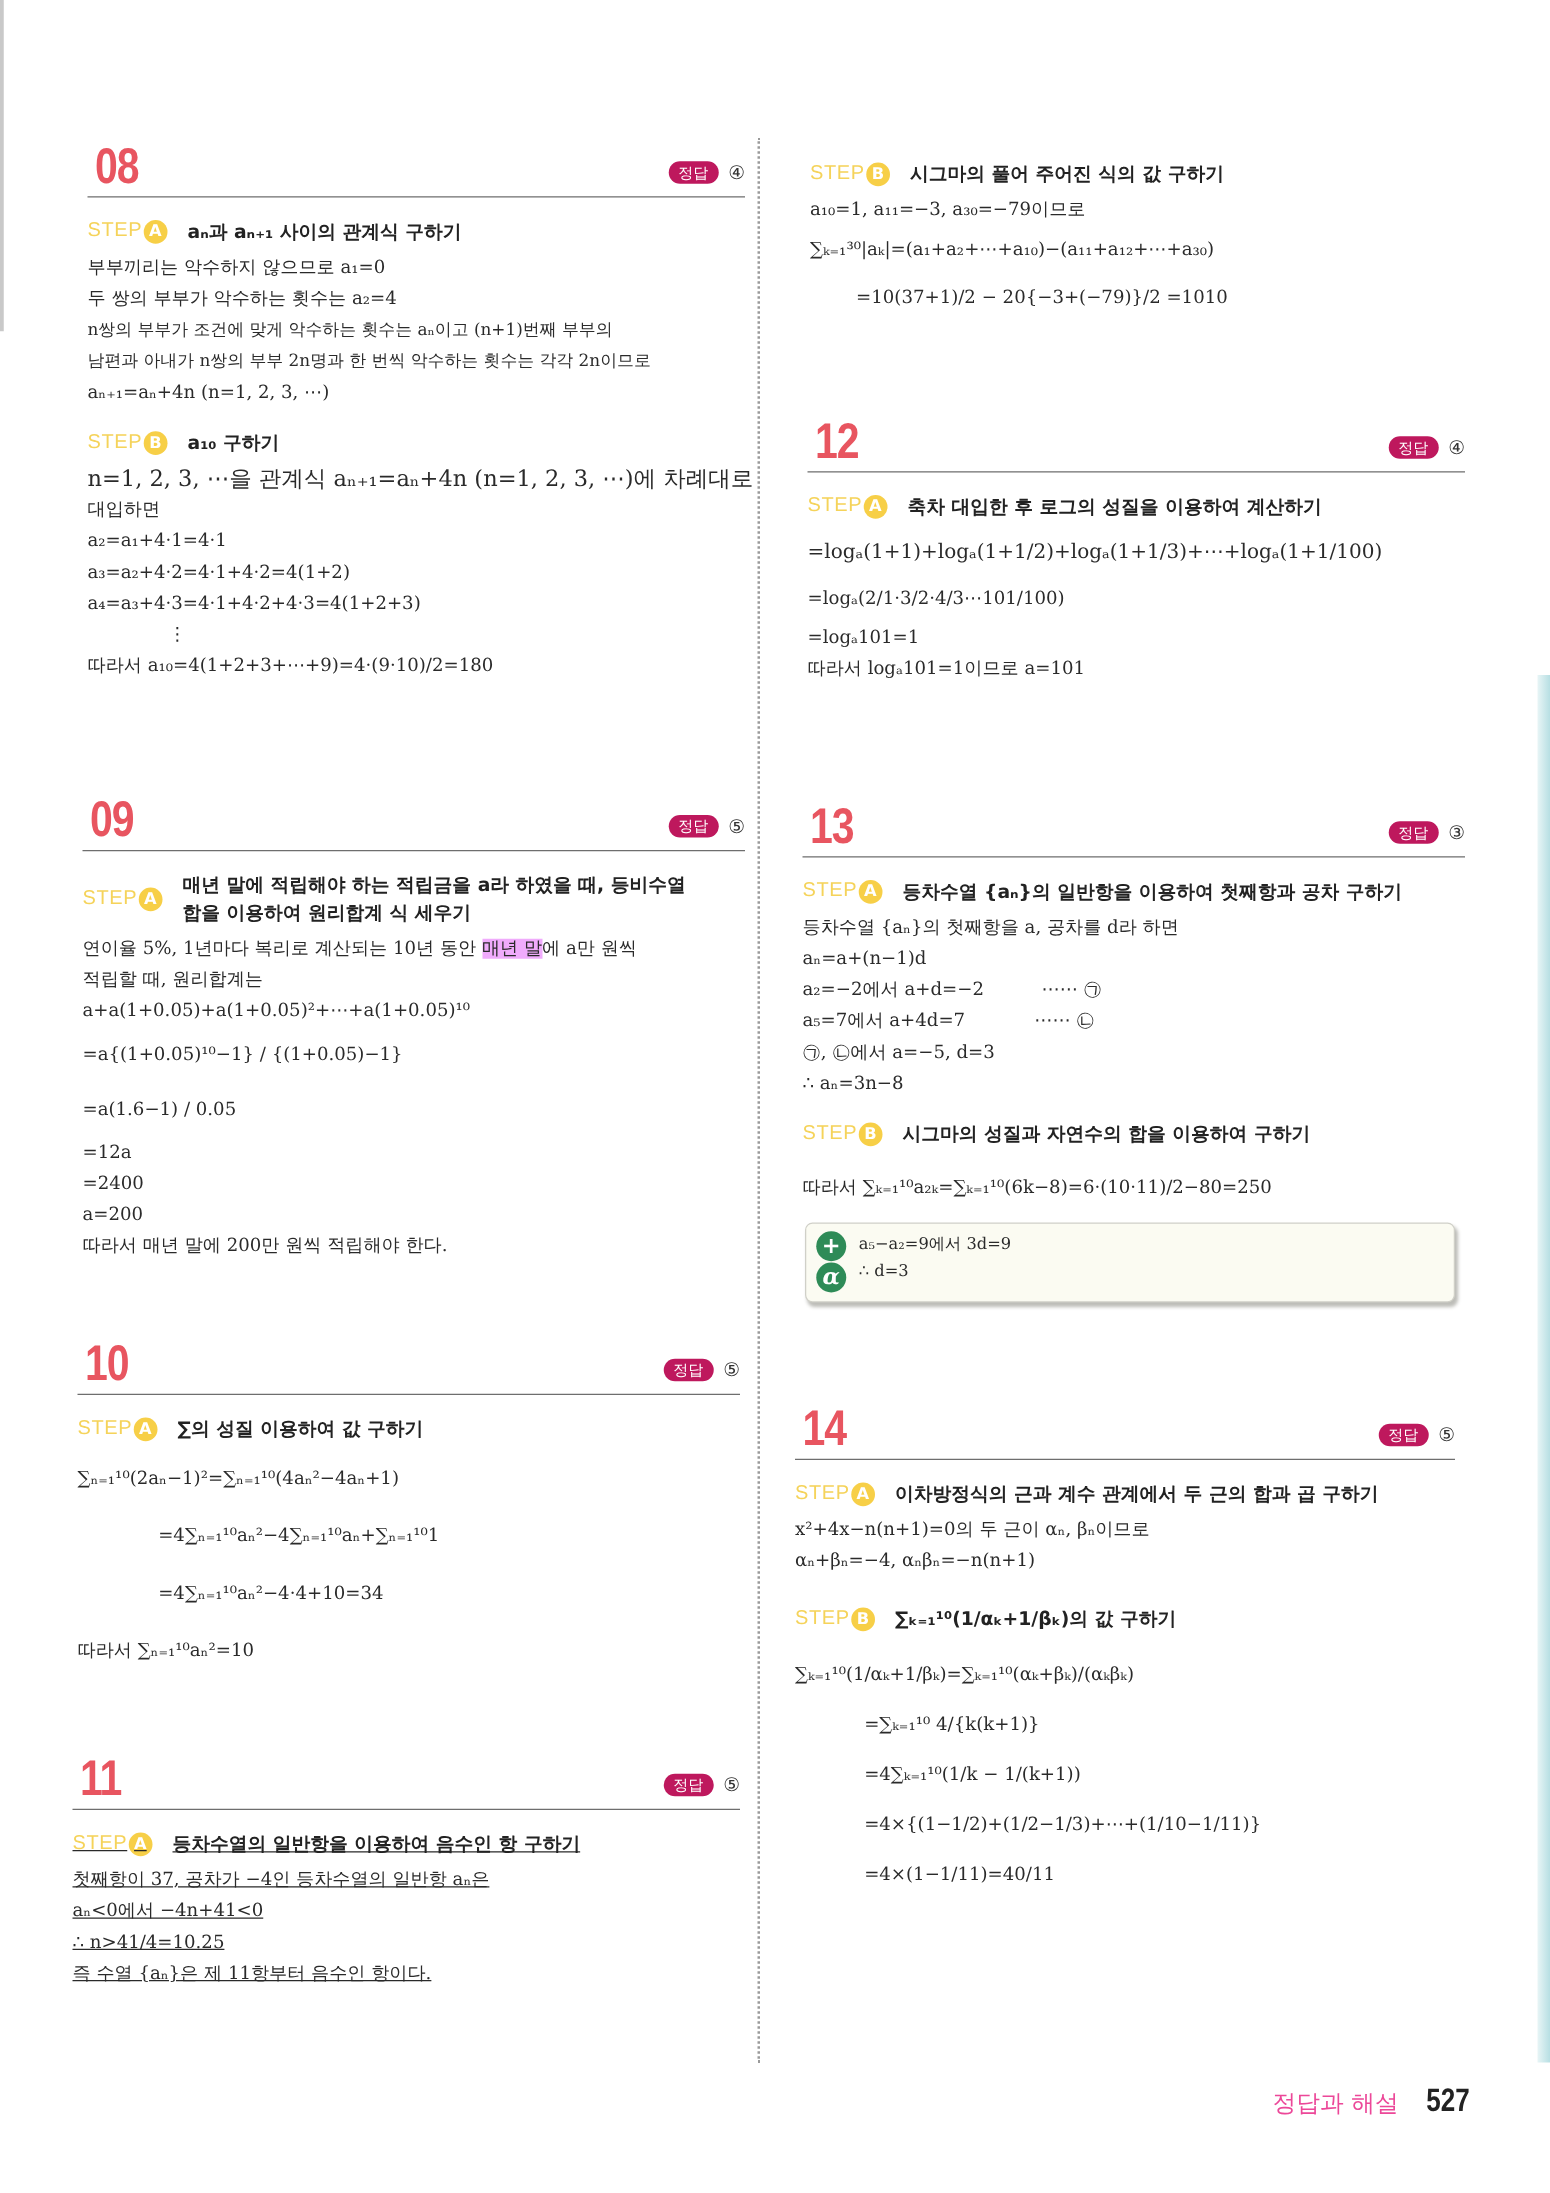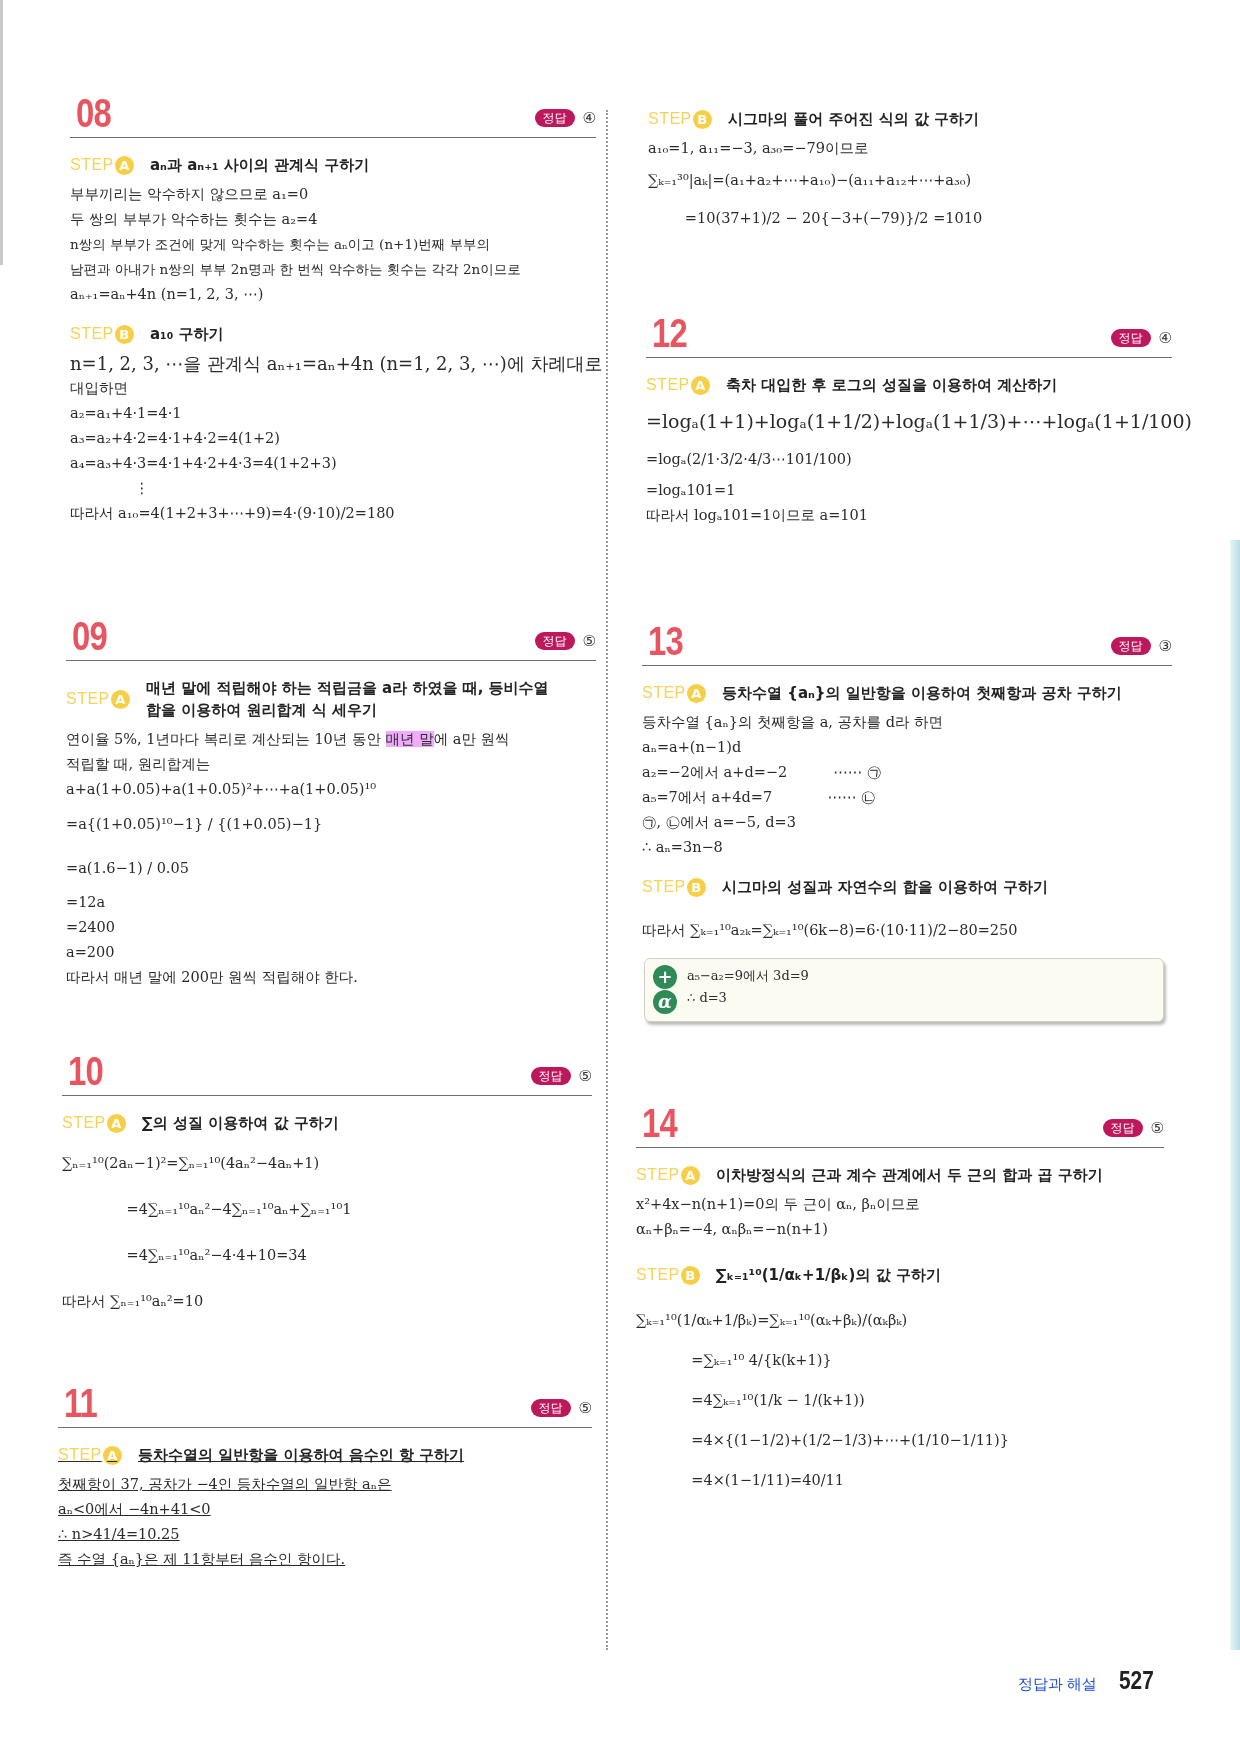--- a/index.html
+++ b/index.html
@@ -2,21 +2,21 @@
 <html><head>
 <meta charset="utf-8">
 <style>
   * { box-sizing: border-box; margin: 0; padding: 0; }
   html, body { width: 1240px; height: 1754px; background: #ffffff; overflow: hidden; }
   body { position: relative; font-family: "DejaVu Sans", "Liberation Sans", sans-serif; color: #2a2a2a; }
   .edge-left { position: absolute; left: 0; top: 0; width: 3px; height: 265px; background: #c9c9c9; }
   .edge-right { position: absolute; right: 0; top: 540px; width: 10px; height: 1110px; background: linear-gradient(90deg, #e8f5f6, #b7dfe3); }
   .divider { position: absolute; left: 606px; top: 110px; height: 1540px; border-left: 2px dotted #9a9a9a; }
 
-  .problem { position: absolute; }
+  .problem { position: absolute; margin-top: 20px; }
   .phead { position: relative; height: 46px; border-bottom: 1.5px solid #6e6e6e; }
   .pnum { position: absolute; left: 6px; bottom: 4px; font-family: "Liberation Sans", sans-serif; font-weight: bold; font-size: 40px; color: #e85560; letter-spacing: -1px; transform: scaleX(0.82); transform-origin: left bottom; line-height: 1; }
   .answer { position: absolute; right: 0; bottom: 10px; display: flex; align-items: center; gap: 8px; }
   .answer-badge { background: #be185d; color: #fff; font-size: 12px; padding: 2px 8px; border-radius: 9px; line-height: 14px; }
   .answer-val { font-size: 15px; color: #333; }
 
   .step { display: flex; align-items: center; margin-top: 16px; }
   .step-tag { display: flex; align-items: center; flex: none; width: 80px; }
   .step-word { font-family: "Liberation Sans", sans-serif; font-size: 16px; color: #f5d35a; letter-spacing: 0.5px; }
   .step-letter { display: inline-block; width: 19px; height: 19px; border-radius: 50%; background: #f7cf47; color: #fff; font-weight: bold; font-size: 13px; text-align: center; line-height: 19px; margin-left: 1px; }
@@ -25,21 +25,21 @@
   .body { margin-top: 6px; font-family: "DejaVu Serif", "Liberation Serif", serif; font-size: 14.5px; line-height: 25px; color: #2a2a2a; }
   .body .ln { white-space: pre; }
   .hl { background: #f0abfc; }
 
   .tipbox { position: relative; margin-top: 10px; margin-left: 2px; width: 520px; height: 64px; background: #fbfbf2; border: 1px solid #d0d0c8; border-radius: 6px; box-shadow: 2px 3px 3px #bdbdb8; }
   .tip-icon { position: absolute; left: 8px; top: 6px; width: 24px; }
   .tip-icon span { display: block; width: 24px; height: 24px; border-radius: 50%; background: #2e8b57; color: #fff; text-align: center; font-weight: bold; line-height: 24px; font-size: 18px; margin-bottom: 1px; }
   .tip-text { position: absolute; left: 42px; top: 6px; font-family: "DejaVu Serif", serif; font-size: 13px; line-height: 22px; white-space: pre; }
 
   .footer { position: absolute; top: 1665px; left: 1018px; display: flex; align-items: baseline; gap: 22px; }
-  .footer-label { font-size: 15px; color: #1d4ed8; font-family: Liberation Serif, serif; }
+  .footer-label { font-size: 19px; color: #ec4899; }
   .footer-page { font-family: "Liberation Sans", sans-serif; font-size: 26px; font-weight: bold; color: #222; transform: scaleX(0.8); transform-origin: left; }
 </style>
 </head>
 <body>
 
 <div class="edge-left"></div>
 <div class="edge-right"></div>
 <div class="divider"></div>
 
 <section class="problem" style="left:70px; top:92px; width:526px;">
@@ -180,21 +180,21 @@
     </span>
   </div>
   <div class="step">
     <span class="step-tag">
         <span class="step-word">STEP</span>
         <span class="step-letter">A</span>
       </span>
     <span class="step-title">축차 대입한 후 로그의 성질을 이용하여 계산하기</span>
   </div>
   <div class="body">
-    <div class="ln" style="line-height:38px; font-size:19px">=logₐ(1+1)+logₐ(1+1/2)+logₐ(1+1/3)+⋯+logₐ(1+1/100)</div>
+    <div class="ln" style="line-height:38px; font-size:16px">=logₐ(1+1)+logₐ(1+1/2)+logₐ(1+1/3)+⋯+logₐ(1+1/100)</div>
     <div class="ln" style="line-height:38px">=logₐ(2/1·3/2·4/3⋯101/100)</div>
     <div class="ln">=logₐ101=1</div>
     <div class="ln">따라서 logₐ101=1이므로 a=101</div>
   </div>
 </section>
 
 <section class="problem" style="left:642px; top:620px; width:530px;">
   <div class="phead">
     <span class="pnum">13</span>
     <span class="answer">

